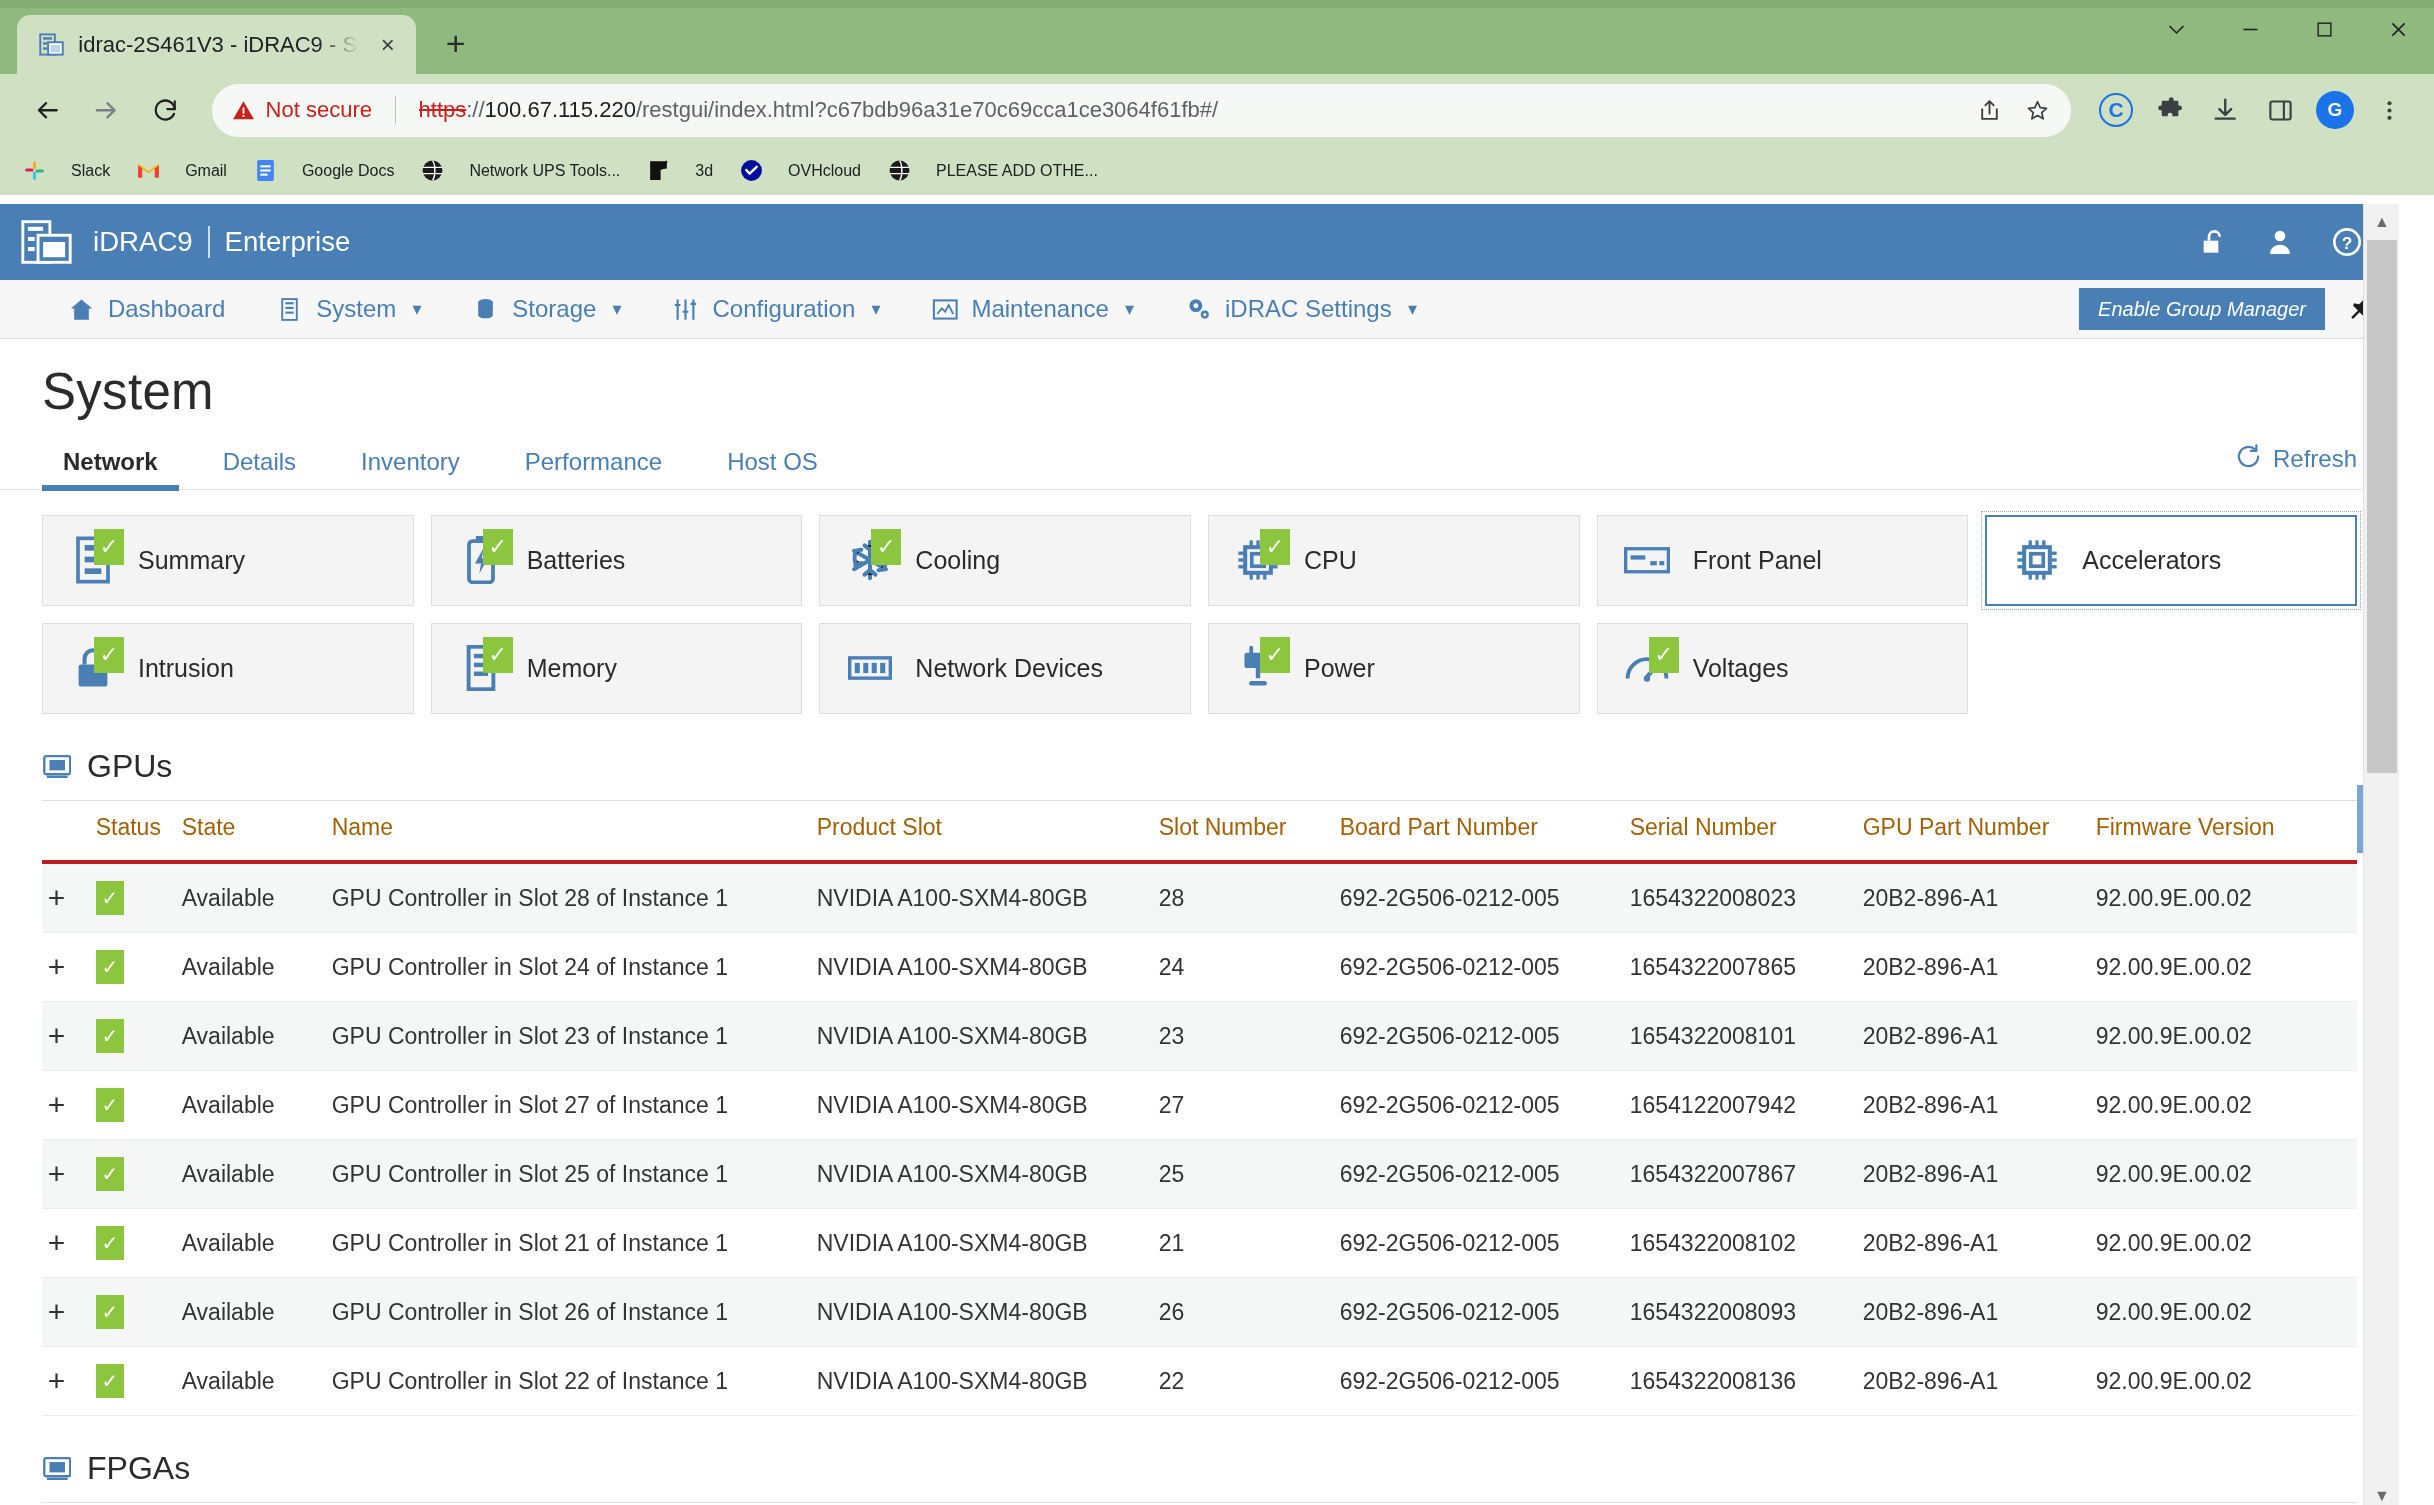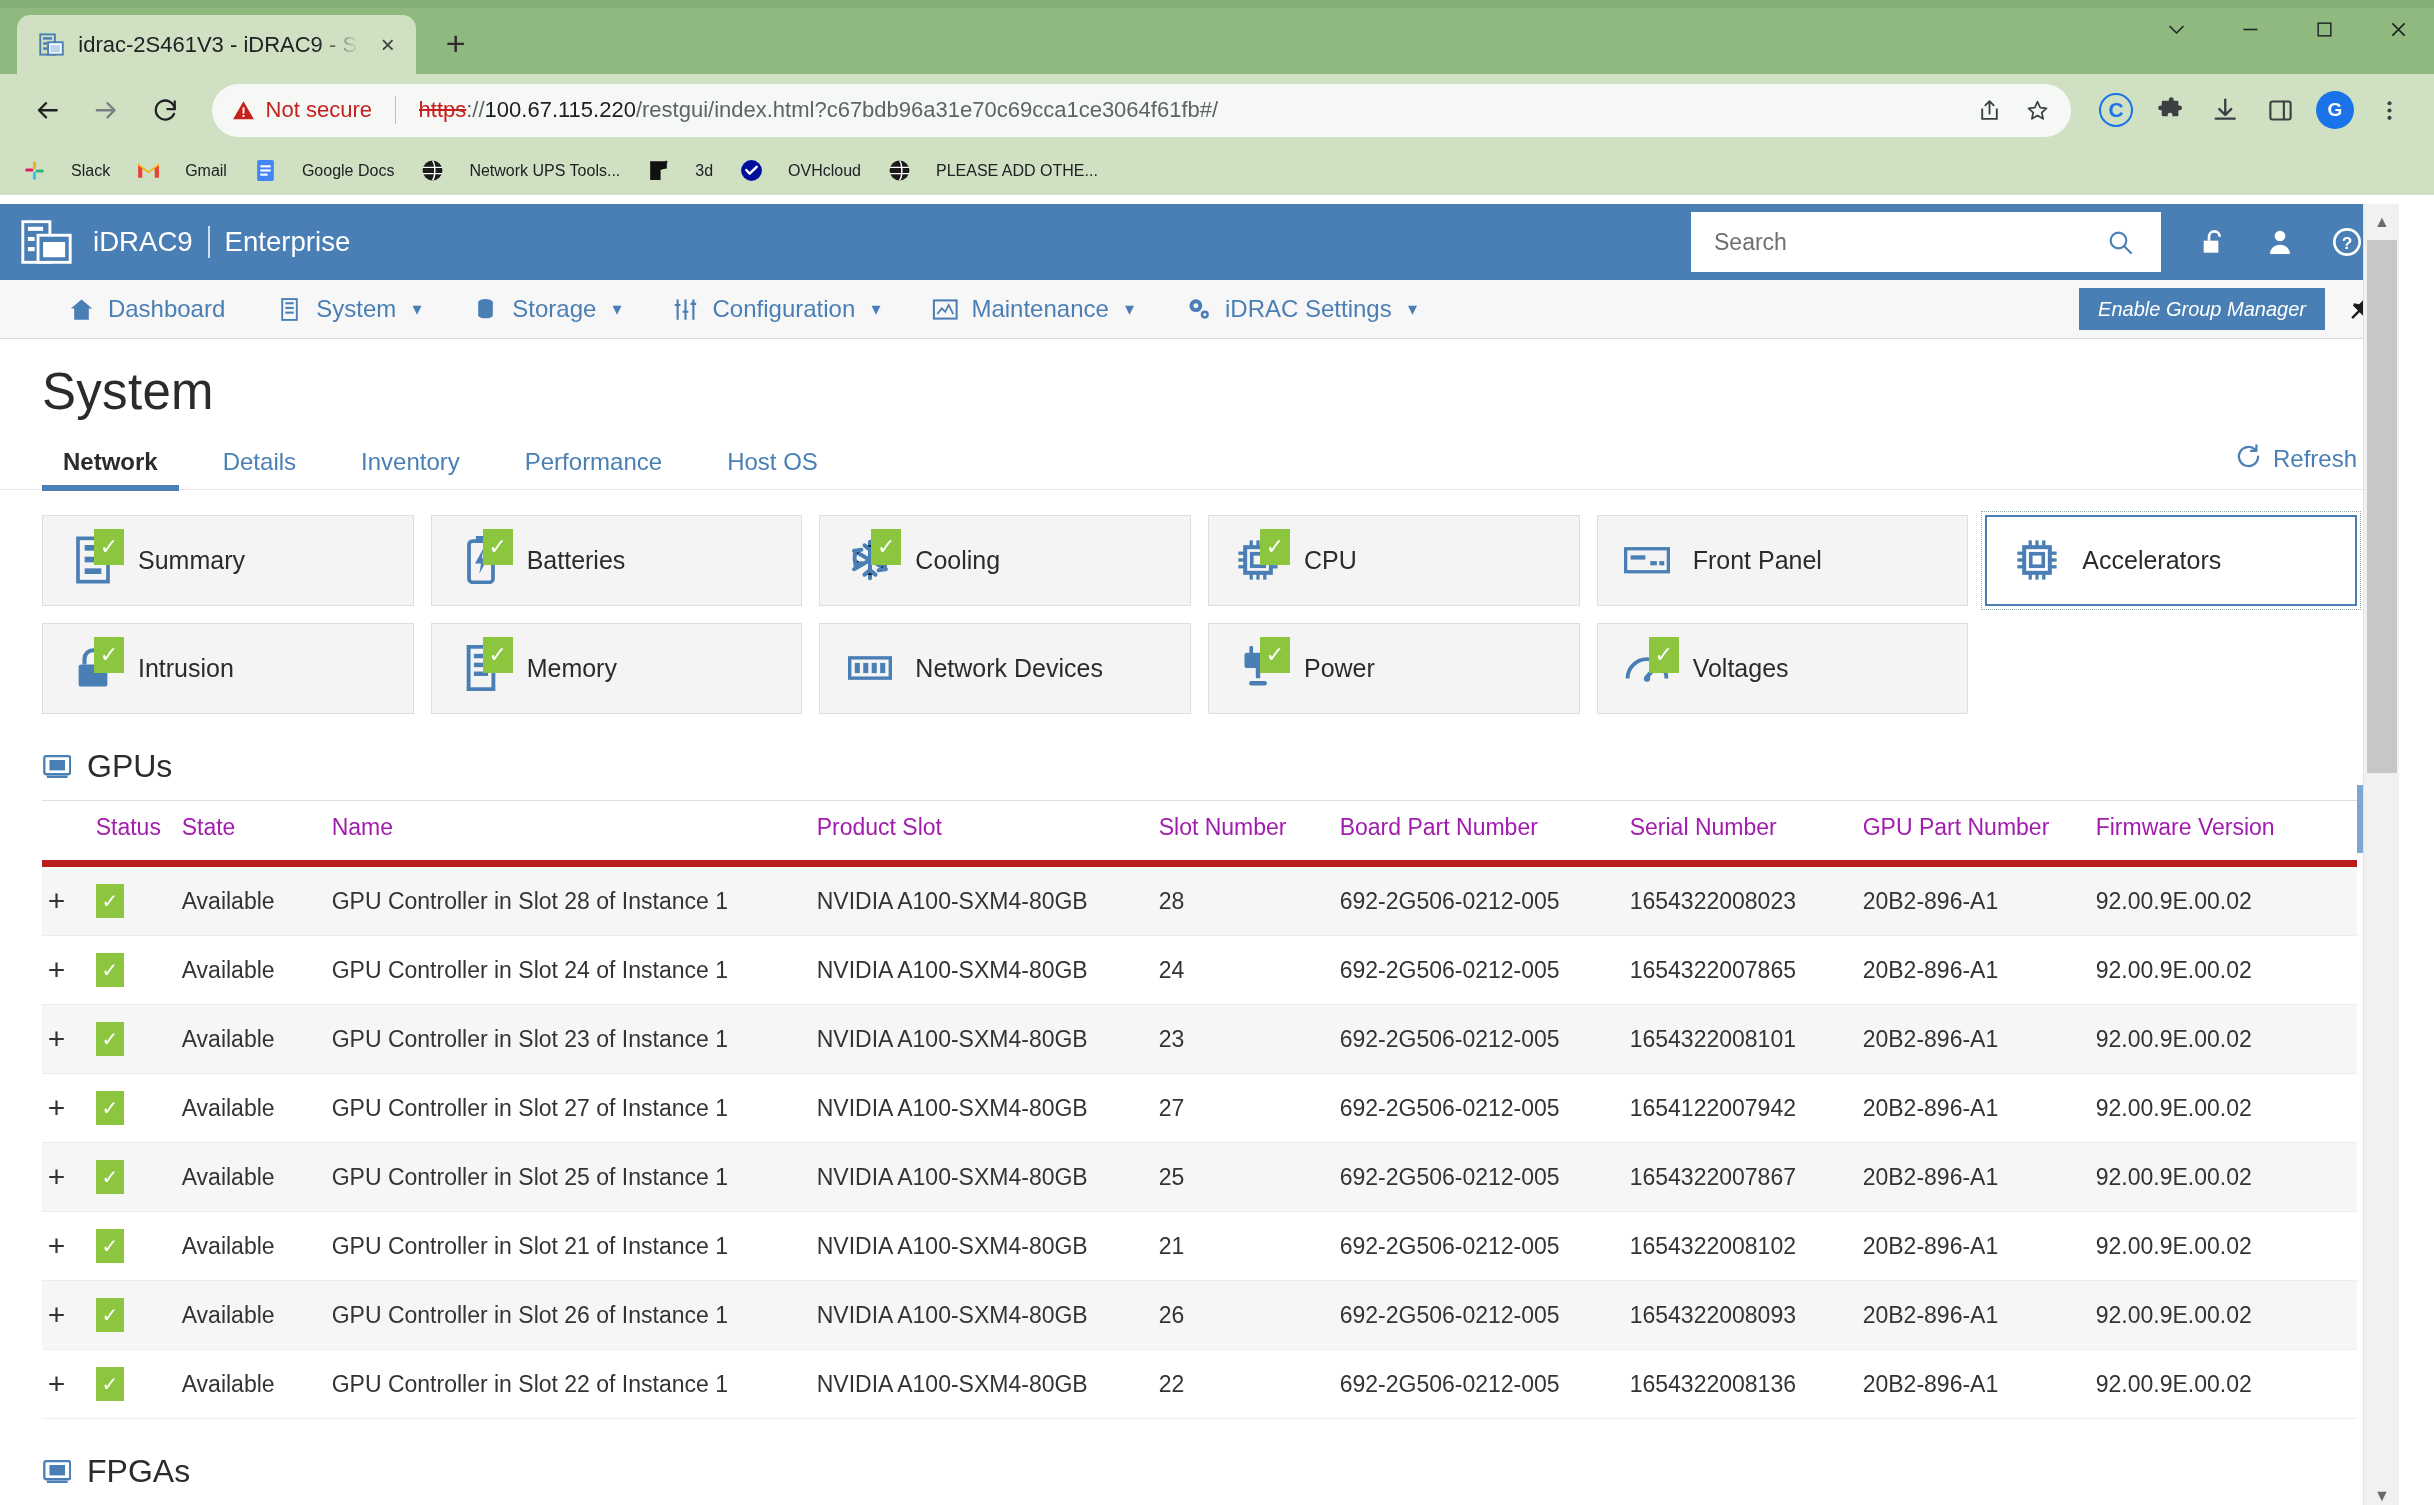--- a/index.html
+++ b/index.html
@@ -281,23 +281,23 @@
     display: flex; align-items: center; gap: 15px;
     padding: 34px 11px 0 42px;
   }
   .section-ic { width: 30px; height: 28.5px; display:flex;align-items:center;justify-content:center; }
   .section-title { font-size: 32px; color: #2b2b2b; font-weight: 400; }
 
   .tablewrap { padding: 15px 42px 0 42px; position: relative; }
   table.grid { width: 100%; border-collapse: collapse; table-layout: fixed; }
   table.grid thead th {
     text-align: left;
-    font-size: 23px; font-weight: 400; color: #a21caf;
+    font-size: 23px; font-weight: 400; color: #a16207;
     padding: 13.3px 5.7px 19px 5.7px;
-    border-bottom: 7px solid #b91c1c;
+    border-bottom: 4px solid #b91c1c;
     border-top: 1px solid #e0e0e0;
     white-space: nowrap;
   }
   table.grid tbody td {
     font-size: 23px; color: #333;
     padding: 17px 5.7px;
     border-bottom: 1px solid #ededed;
     white-space: nowrap;
     overflow: hidden;
     text-overflow: ellipsis;
@@ -550,29 +550,20 @@
               <rect x="13" y="13" width="13" height="9" fill="#fff"></rect>
             </svg>
           </span>
           <span class="brand-text">
             <span class="b1">iDRAC9</span>
             <span class="sep"></span>
             <span class="b2">Enterprise</span>
           </span>
         </div>
 
-        <div class="searchbox">
-          <input type="text" placeholder="Search" style="">
-          <span class="omni-ic">
-            <svg width="28.5" height="28.5" viewBox="0 0 24 24">
-                <circle cx="10.5" cy="10.5" r="6.6" fill="none" stroke="#4a7fb5" stroke-width="1.8"></circle>
-                <path d="M15.4 15.4L21 21" stroke="#4a7fb5" stroke-width="1.8" stroke-linecap="round"></path>
-              </svg>
-          </span>
-        </div>
 
         <div class="hdr-icons">
           <span class="hdr-ic">
             <svg width="32" height="32" viewBox="0 0 24 24">
                 <rect x="5" y="11" width="11" height="9" fill="#fff"></rect>
                 <path d="M9 11V8a4 4 0 0 1 8 0" fill="none" stroke="#fff" stroke-width="2"></path>
               </svg>
           </span>
           <span class="hdr-ic">
             <svg width="32" height="32" viewBox="0 0 24 24">

